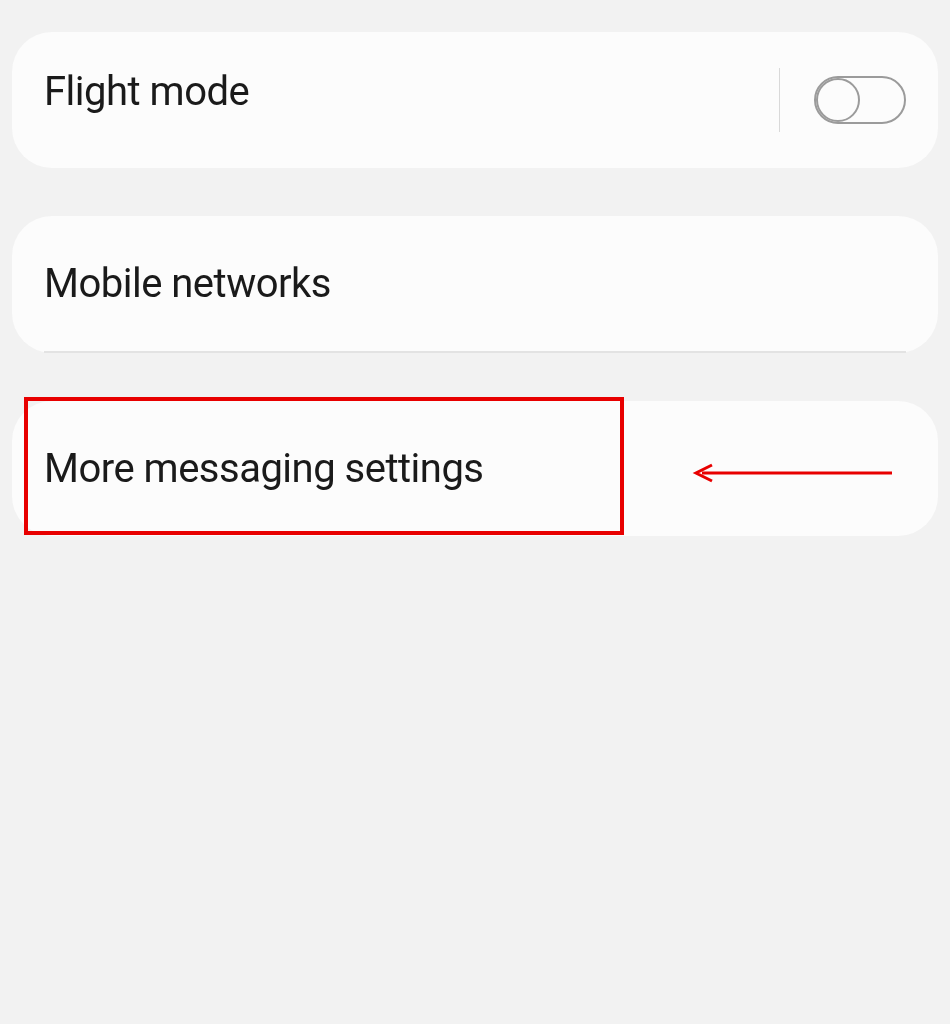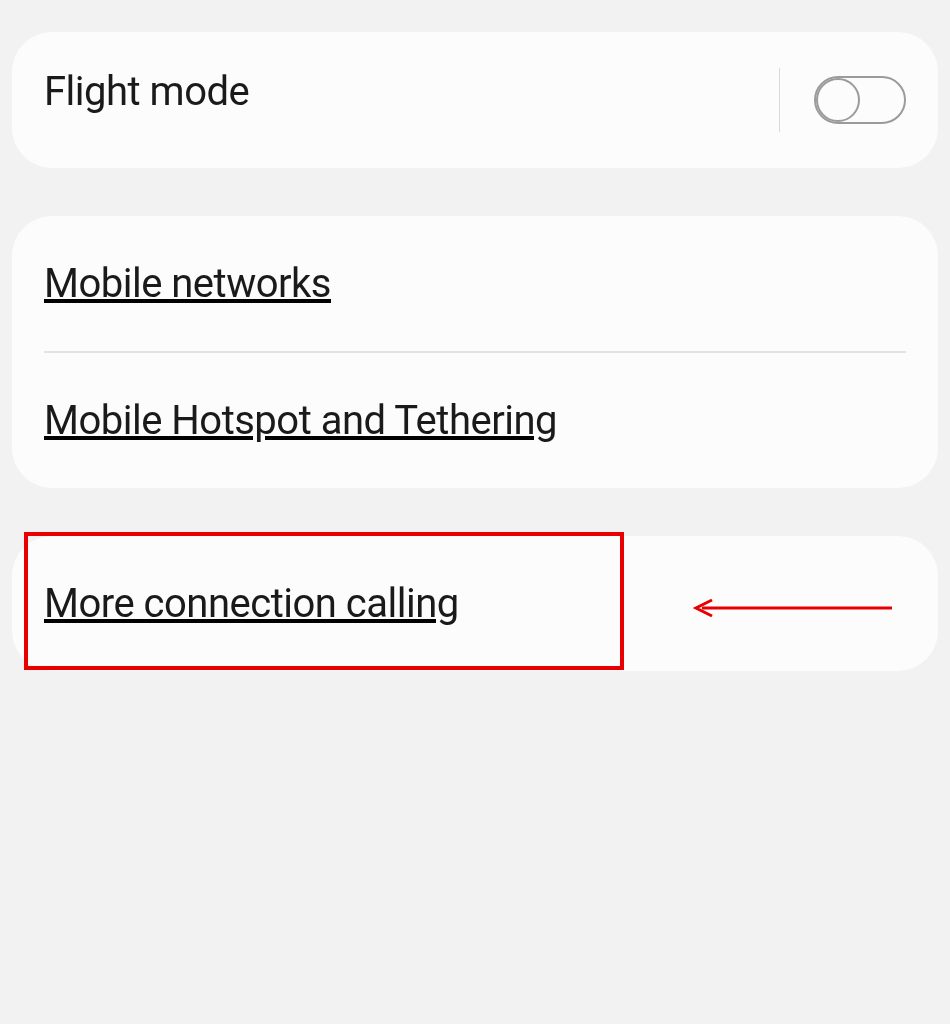--- a/index.html
+++ b/index.html
@@ -31,21 +31,20 @@
       position: relative;
     }
     .row {
       display: flex;
       align-items: flex-start;
       padding: 36px 32px;
       position: relative;
     }
     .row-simple {
       padding: 44px 32px;
-      text-decoration: underline;
     }
     .divider {
       height: 1px;
       background: #e3e3e3;
       margin: 0 32px;
     }
     .text-col {
       flex: 1;
       display: flex;
       flex-direction: row;
@@ -133,27 +132,24 @@
     </div>
   </div>
 </div>
 
 <div class="card card-mid">
   <div class="row row-simple">
     <div class="title">Mobile networks</div>
   </div>
   <div class="divider"></div>
   <div class="divider"></div>
-  <div class="row row-simple">
-    <div class="title">Mobile Hotspot and Tethering</div>
-  </div>
 </div>
 
 <div class="card card-bottom">
   <div class="row row-simple">
-    <div class="title">More connection calling</div>
+    <div class="title">More messaging settings</div>
   </div>
   <div class="highlight-box"></div>
   <svg class="arrow" viewBox="0 0 210 20">
     <line x1="20" y1="10" x2="210" y2="10" stroke="#e80000" stroke-width="3"></line>
     <polyline points="30,2 14,10 30,18" fill="none" stroke="#e80000" stroke-width="3"></polyline>
   </svg>
 </div>
 
 </body></html>

